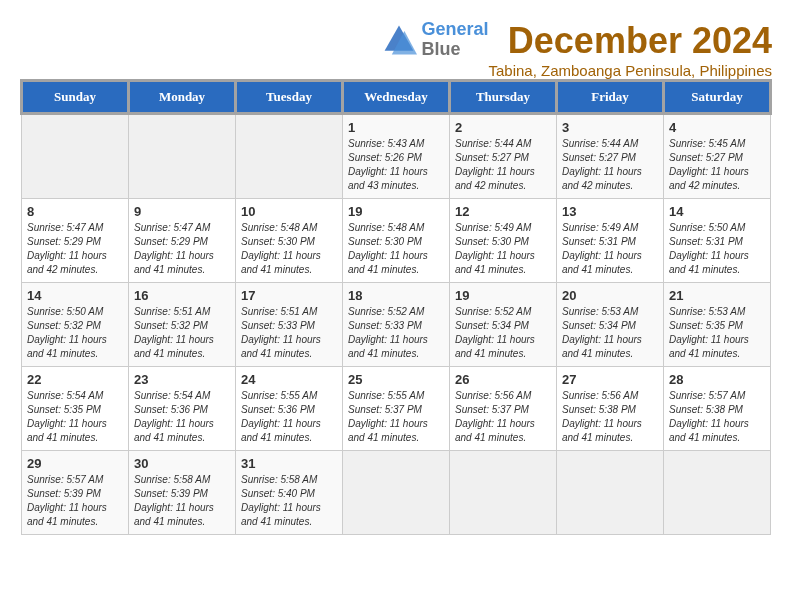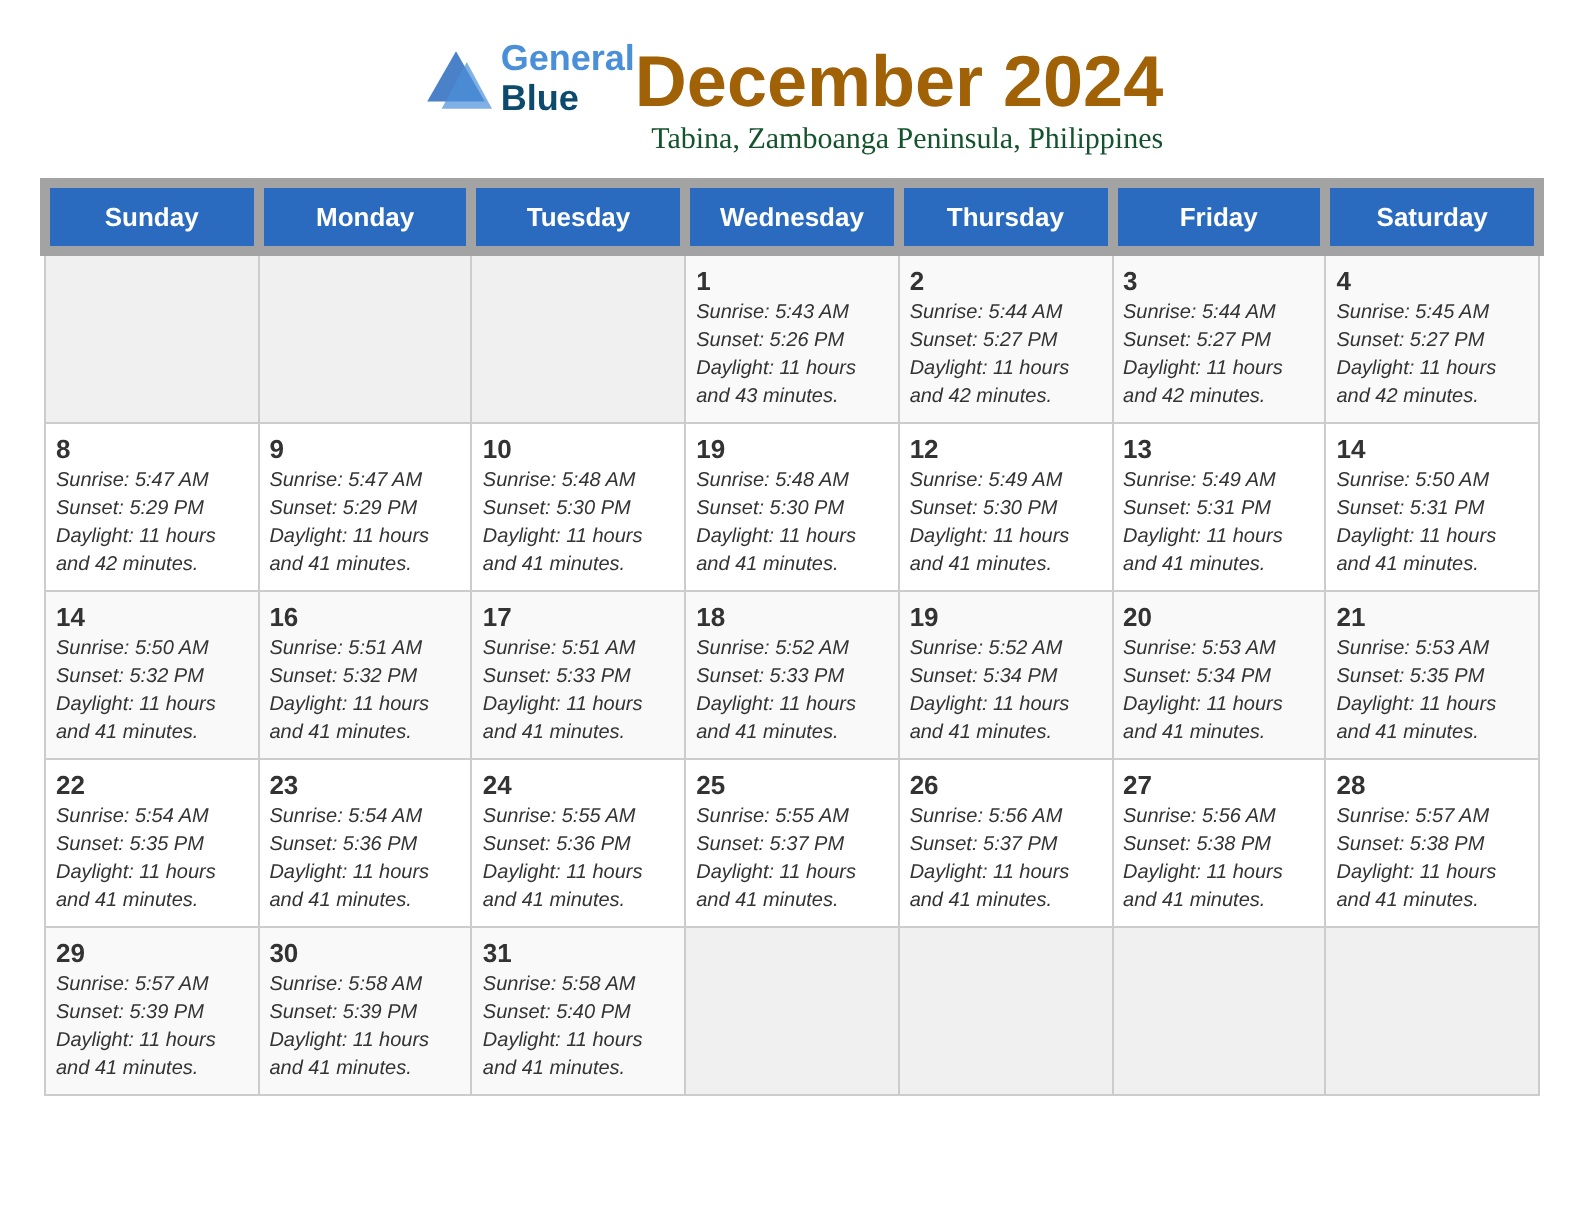--- a/index.html
+++ b/index.html
@@ -5,23 +5,22 @@
     * { box-sizing: border-box; margin: 0; padding: 0; }
     body {
       font-family: Arial, sans-serif;
       background: #fff;
       width: 792px;
       min-height: 612px;
       padding: 20px;
     }
     .header-section {
       display: flex;
-      justify-content: center;
+      justify-content: flex-end;
       align-items: flex-start;
-      margin-bottom: 10px;
     }
     .logo {
       display: flex;
       align-items: center;
       gap: 4px;
     }
     .logo-text {
       font-size: 18px;
       font-weight: bold;
       color: #333;
@@ -37,36 +36,36 @@
     .title-section {
       text-align: right;
     }
     .main-title {
       font-size: 36px;
       font-weight: bold;
       color: #a16207;
     }
     .subtitle {
       font-size: 15px;
-      color: #14532d;
-      font-family: Liberation Serif, serif;
+      color: #a16207;
     }
     table {
       width: 100%;
       border-collapse: collapse;
       table-layout: fixed;
     }
     thead tr th {
       background-color: #2a6bbf;
       color: #fff;
       text-align: center;
       padding: 7px 4px;
       font-size: 13px;
       font-weight: bold;
-      border: 5px solid #a3a3a3;
+      border: 3px solid #a3a3a3;
+      font-family: Liberation Serif, serif;
     }
     tbody tr td {
       border: 1px solid #ccc;
       vertical-align: top;
       padding: 5px 5px 5px 5px;
       font-size: 10.5px;
       color: #333;
       background: #fff;
       height: 80px;
     }
@@ -93,21 +92,21 @@
 <body>
 
 <div class="header-section">
   <div class="logo">
     <svg class="logo-icon" viewBox="0 0 40 40">
       <polygon points="20,4 36,32 4,32" fill="#2a6bbf" opacity="0.85"></polygon>
       <polygon points="26,10 40,36 12,36" fill="#4a90d9" opacity="0.7"></polygon>
     </svg>
     <div class="logo-text">
       <div><span>General</span></div>
-      <div><span style="color:#0c4a6e">Blue</span></div>
+      <div><span style="color:#737373">Blue</span></div>
     </div>
   </div>
   <div class="title-section">
     <div class="main-title">December 2024</div>
     <div class="subtitle">Tabina, Zamboanga Peninsula, Philippines</div>
   </div>
 </div>
 
 <table>
   <thead>

